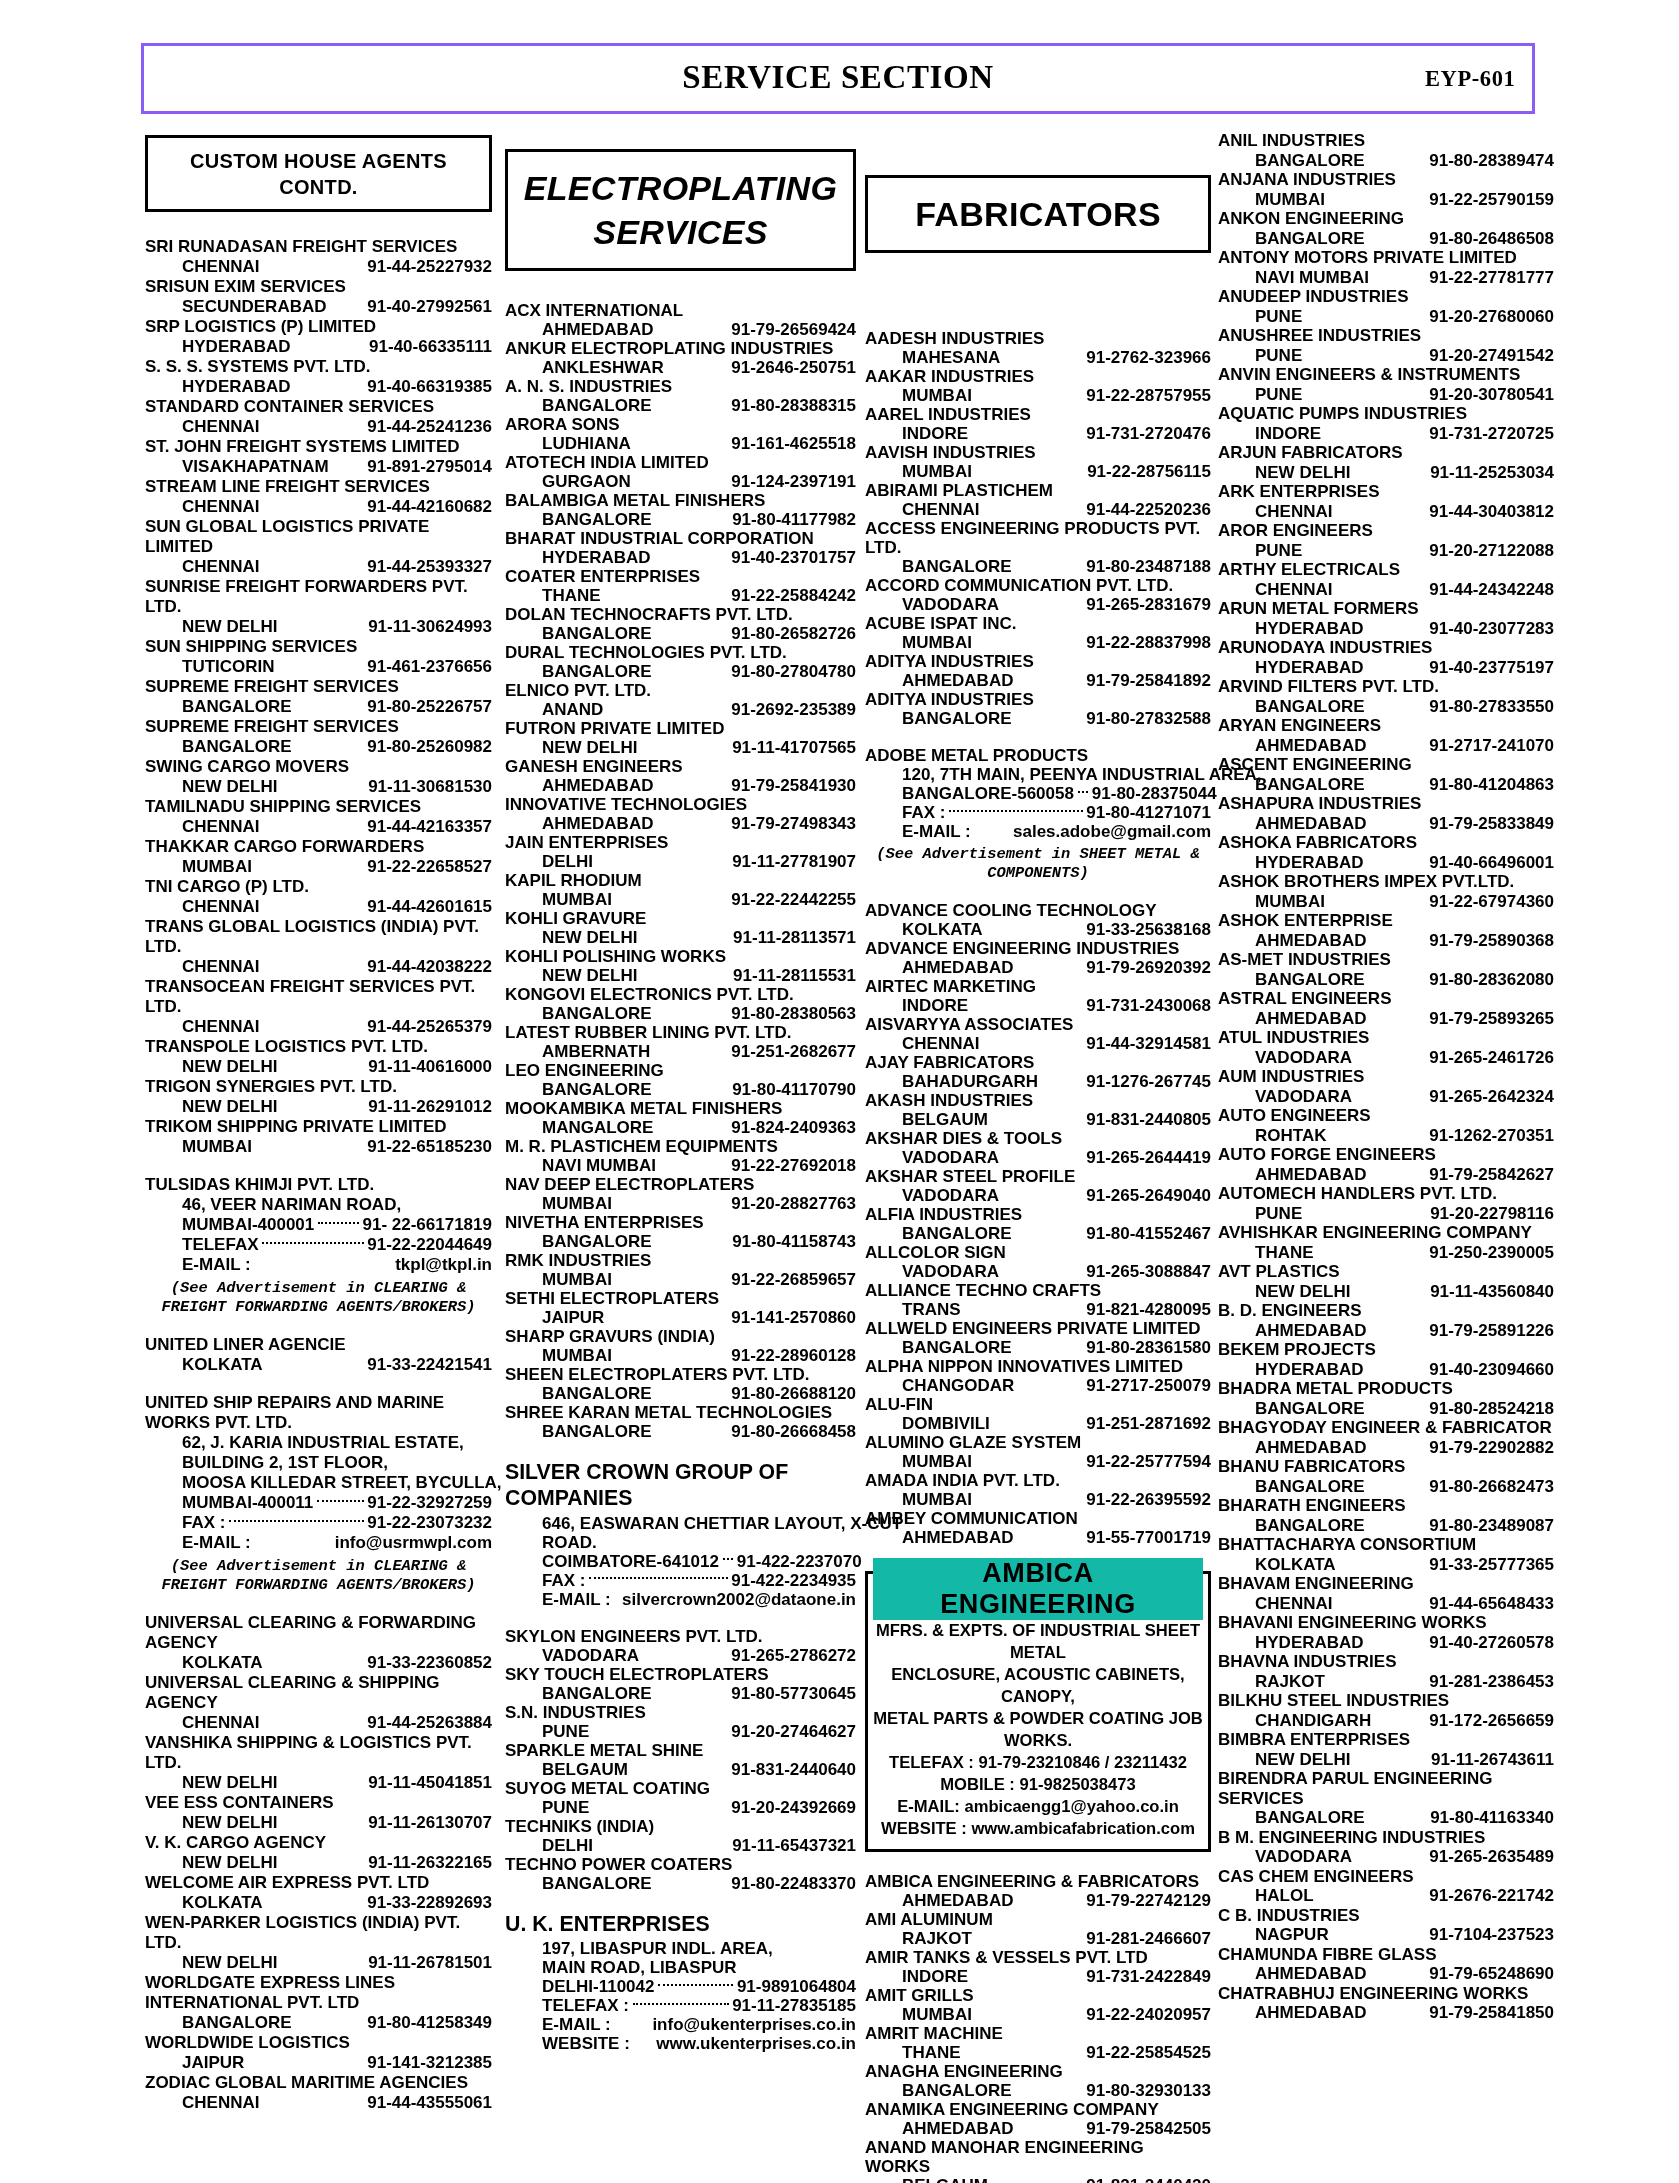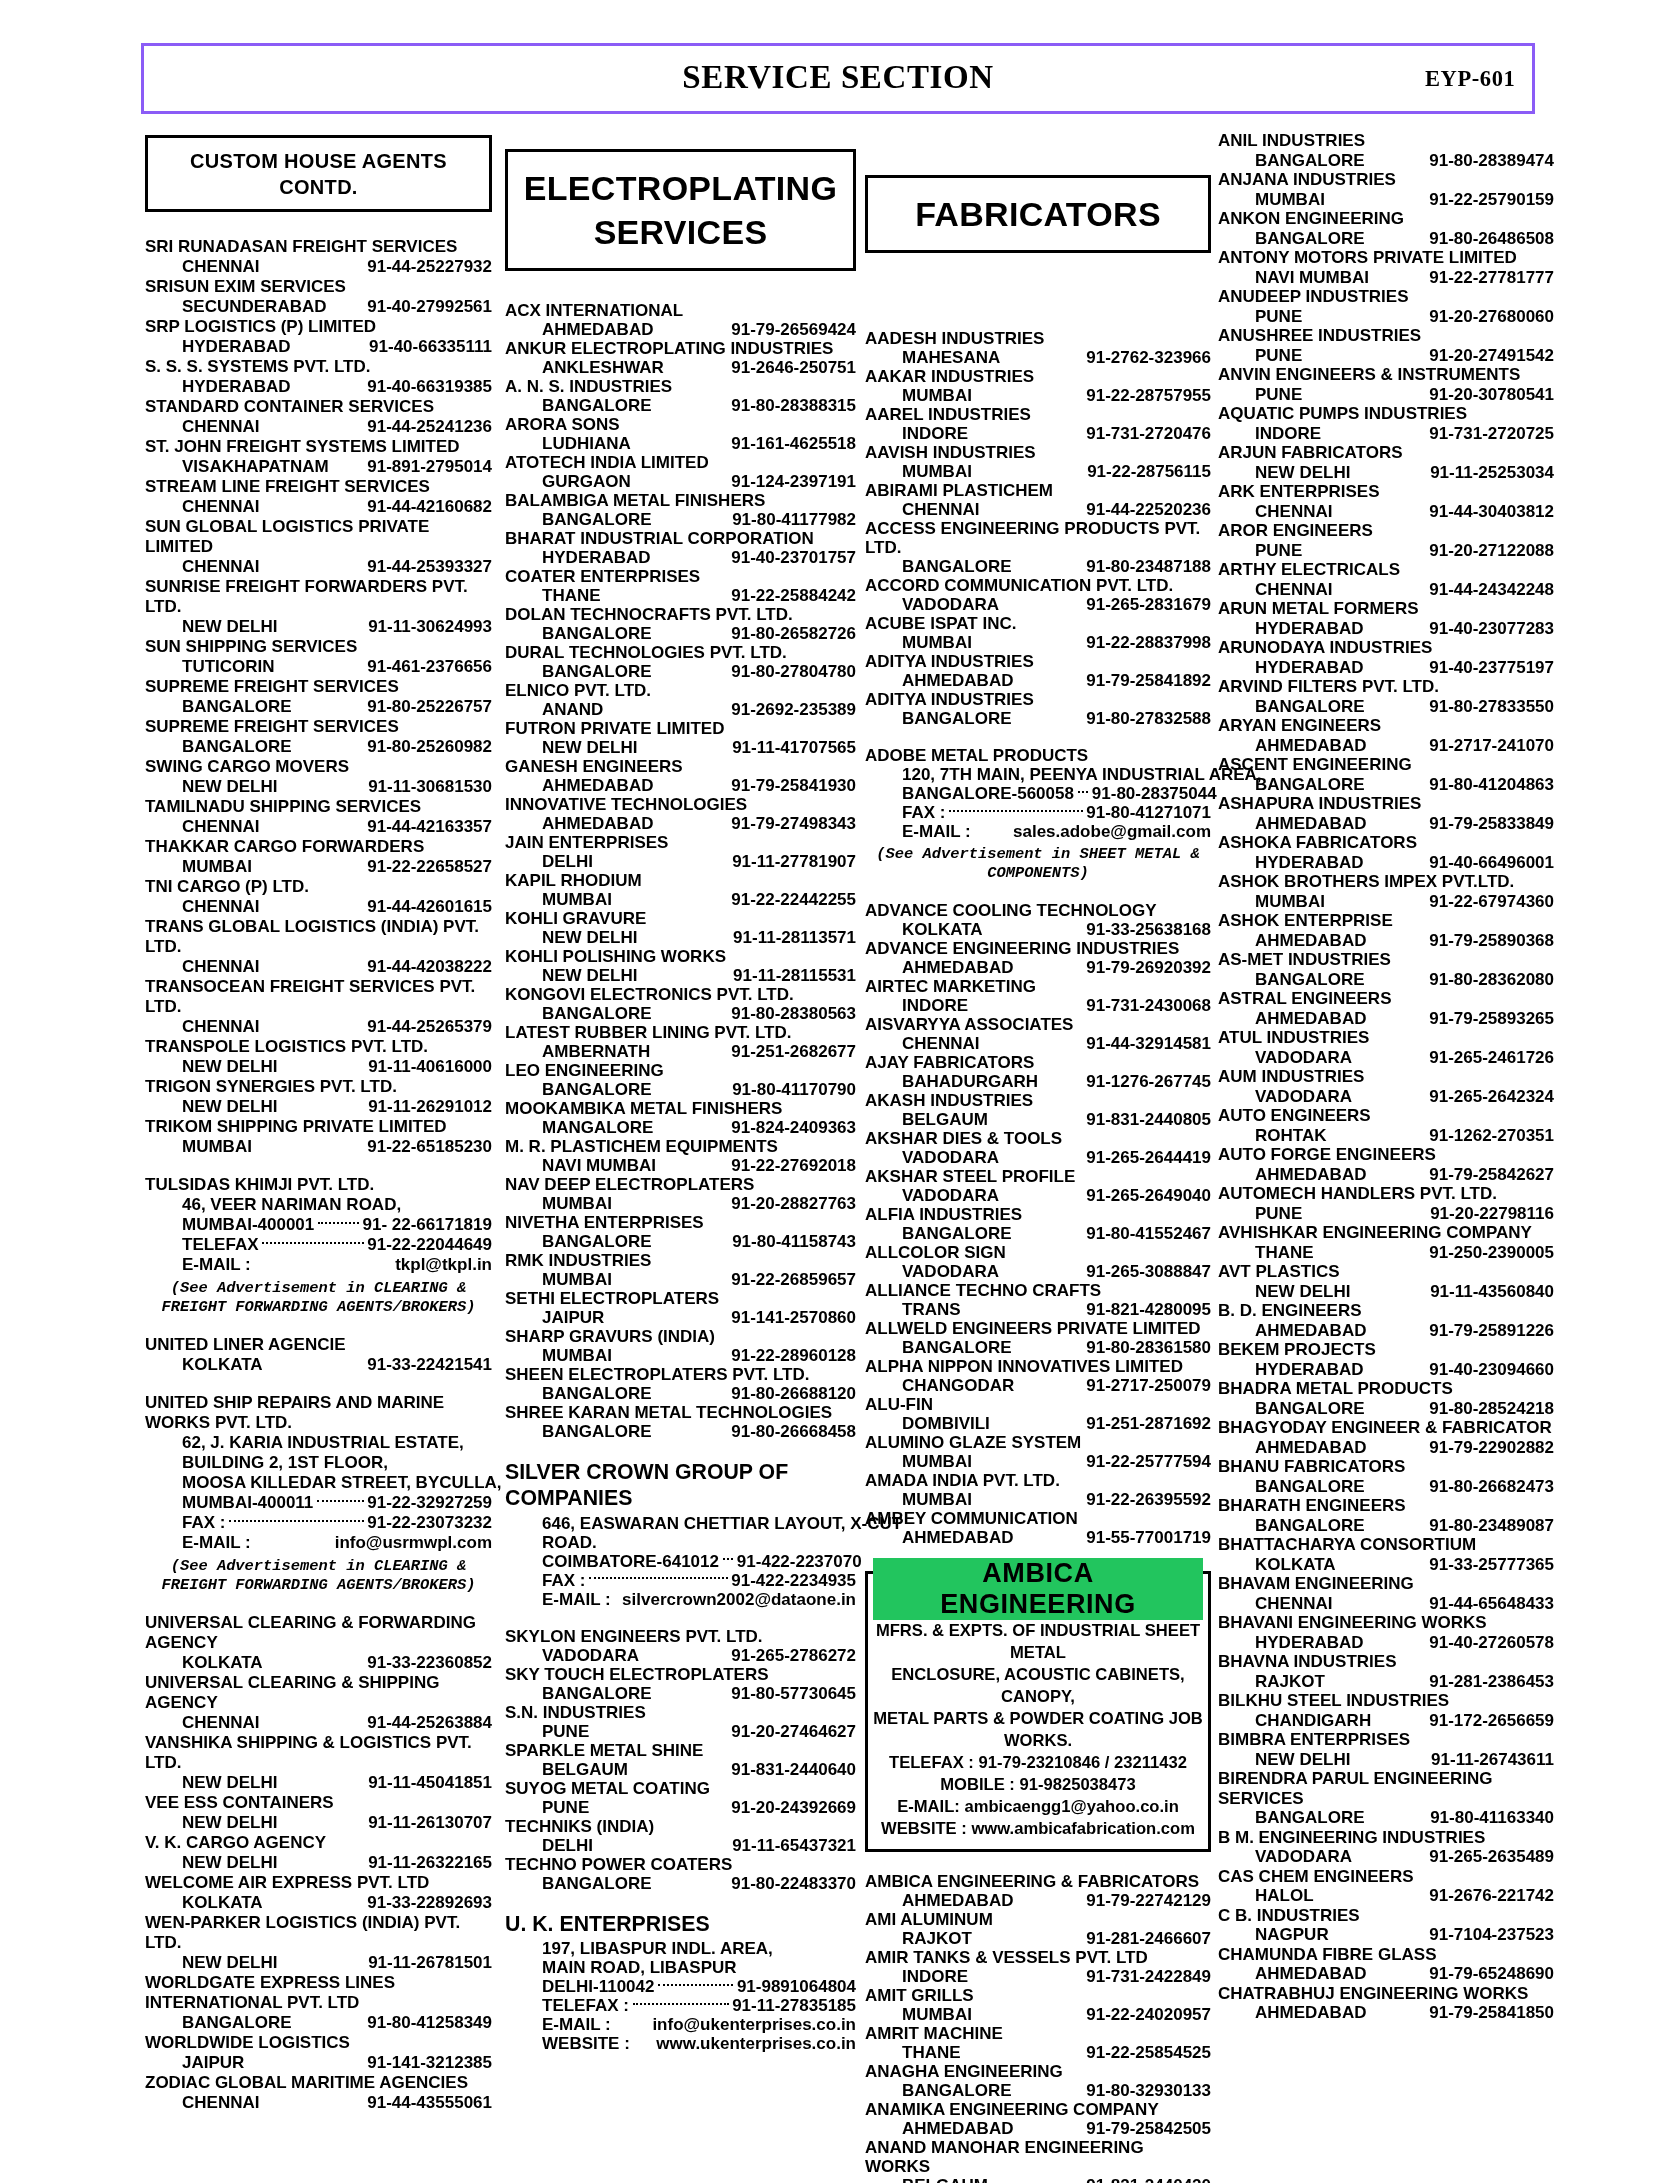--- a/index.html
+++ b/index.html
@@ -30,21 +30,21 @@
   .c2{left:505px;top:149px;width:351px;--lh:19px;}
   .c3{left:865px;top:175px;width:346px;--lh:19px;}
   .c4{left:1218px;top:131px;width:336px;--lh:19.5px;}
 
   .colbox{
     border:3.6px solid #000;text-align:center;padding:9.5px 3.6px;margin-bottom:25px;
   }
   .colbox-line{font-size:20px;line-height:26px;letter-spacing:0.3px;}
   .colbox.lg{border-width:3px;padding:14.2px 3.6px;}
   .colbox.lg .colbox-line{font-size:34px;line-height:44px;}
-  .c2 .colbox{margin-bottom:30px;}
+  .c2 .colbox{margin-bottom:30px;font-style:italic;}
   .c3 .colbox{margin-bottom:76px;}
 
   .entry{margin:0;}
   .e-name{font-size:17px;line-height:var(--lh);}
   .e-name.big{font-size:21.3px;line-height:26px;margin-bottom:2.4px;}
   .e-row{display:flex;justify-content:space-between;padding-left:37px;font-size:17px;line-height:var(--lh);}
   .e-city{white-space:nowrap;}
   .e-phone{white-space:nowrap;}
 
   .block{margin:18px 0;}
@@ -57,21 +57,21 @@
     font-style:italic;text-align:center;font-size:15.4px;line-height:19px;margin-top:4px;
     padding:0 8.3px;
     font-family:Liberation Mono, monospace;
   }
 
   .adbox{
     border:3px solid #000;margin:24px 0 20px 0;padding:3.6px 4.7px 9.5px 4.7px;
     text-align:center;
   }
   .adbox-title{
-    display:inline-block;background:#22c55e;padding:0 9.5px;margin-top:-20px;
+    display:inline-block;background:#14b8a6;padding:0 9.5px;margin-top:-20px;
     font-size:27px;line-height:31px;letter-spacing:0.6px;
   }
   .ad-line{font-size:16.6px;line-height:22px;}
 </style>
 </head>
 <body>
 
 <div class="page">
   <div class="band">
     <div class="band-title">SERVICE SECTION</div>

